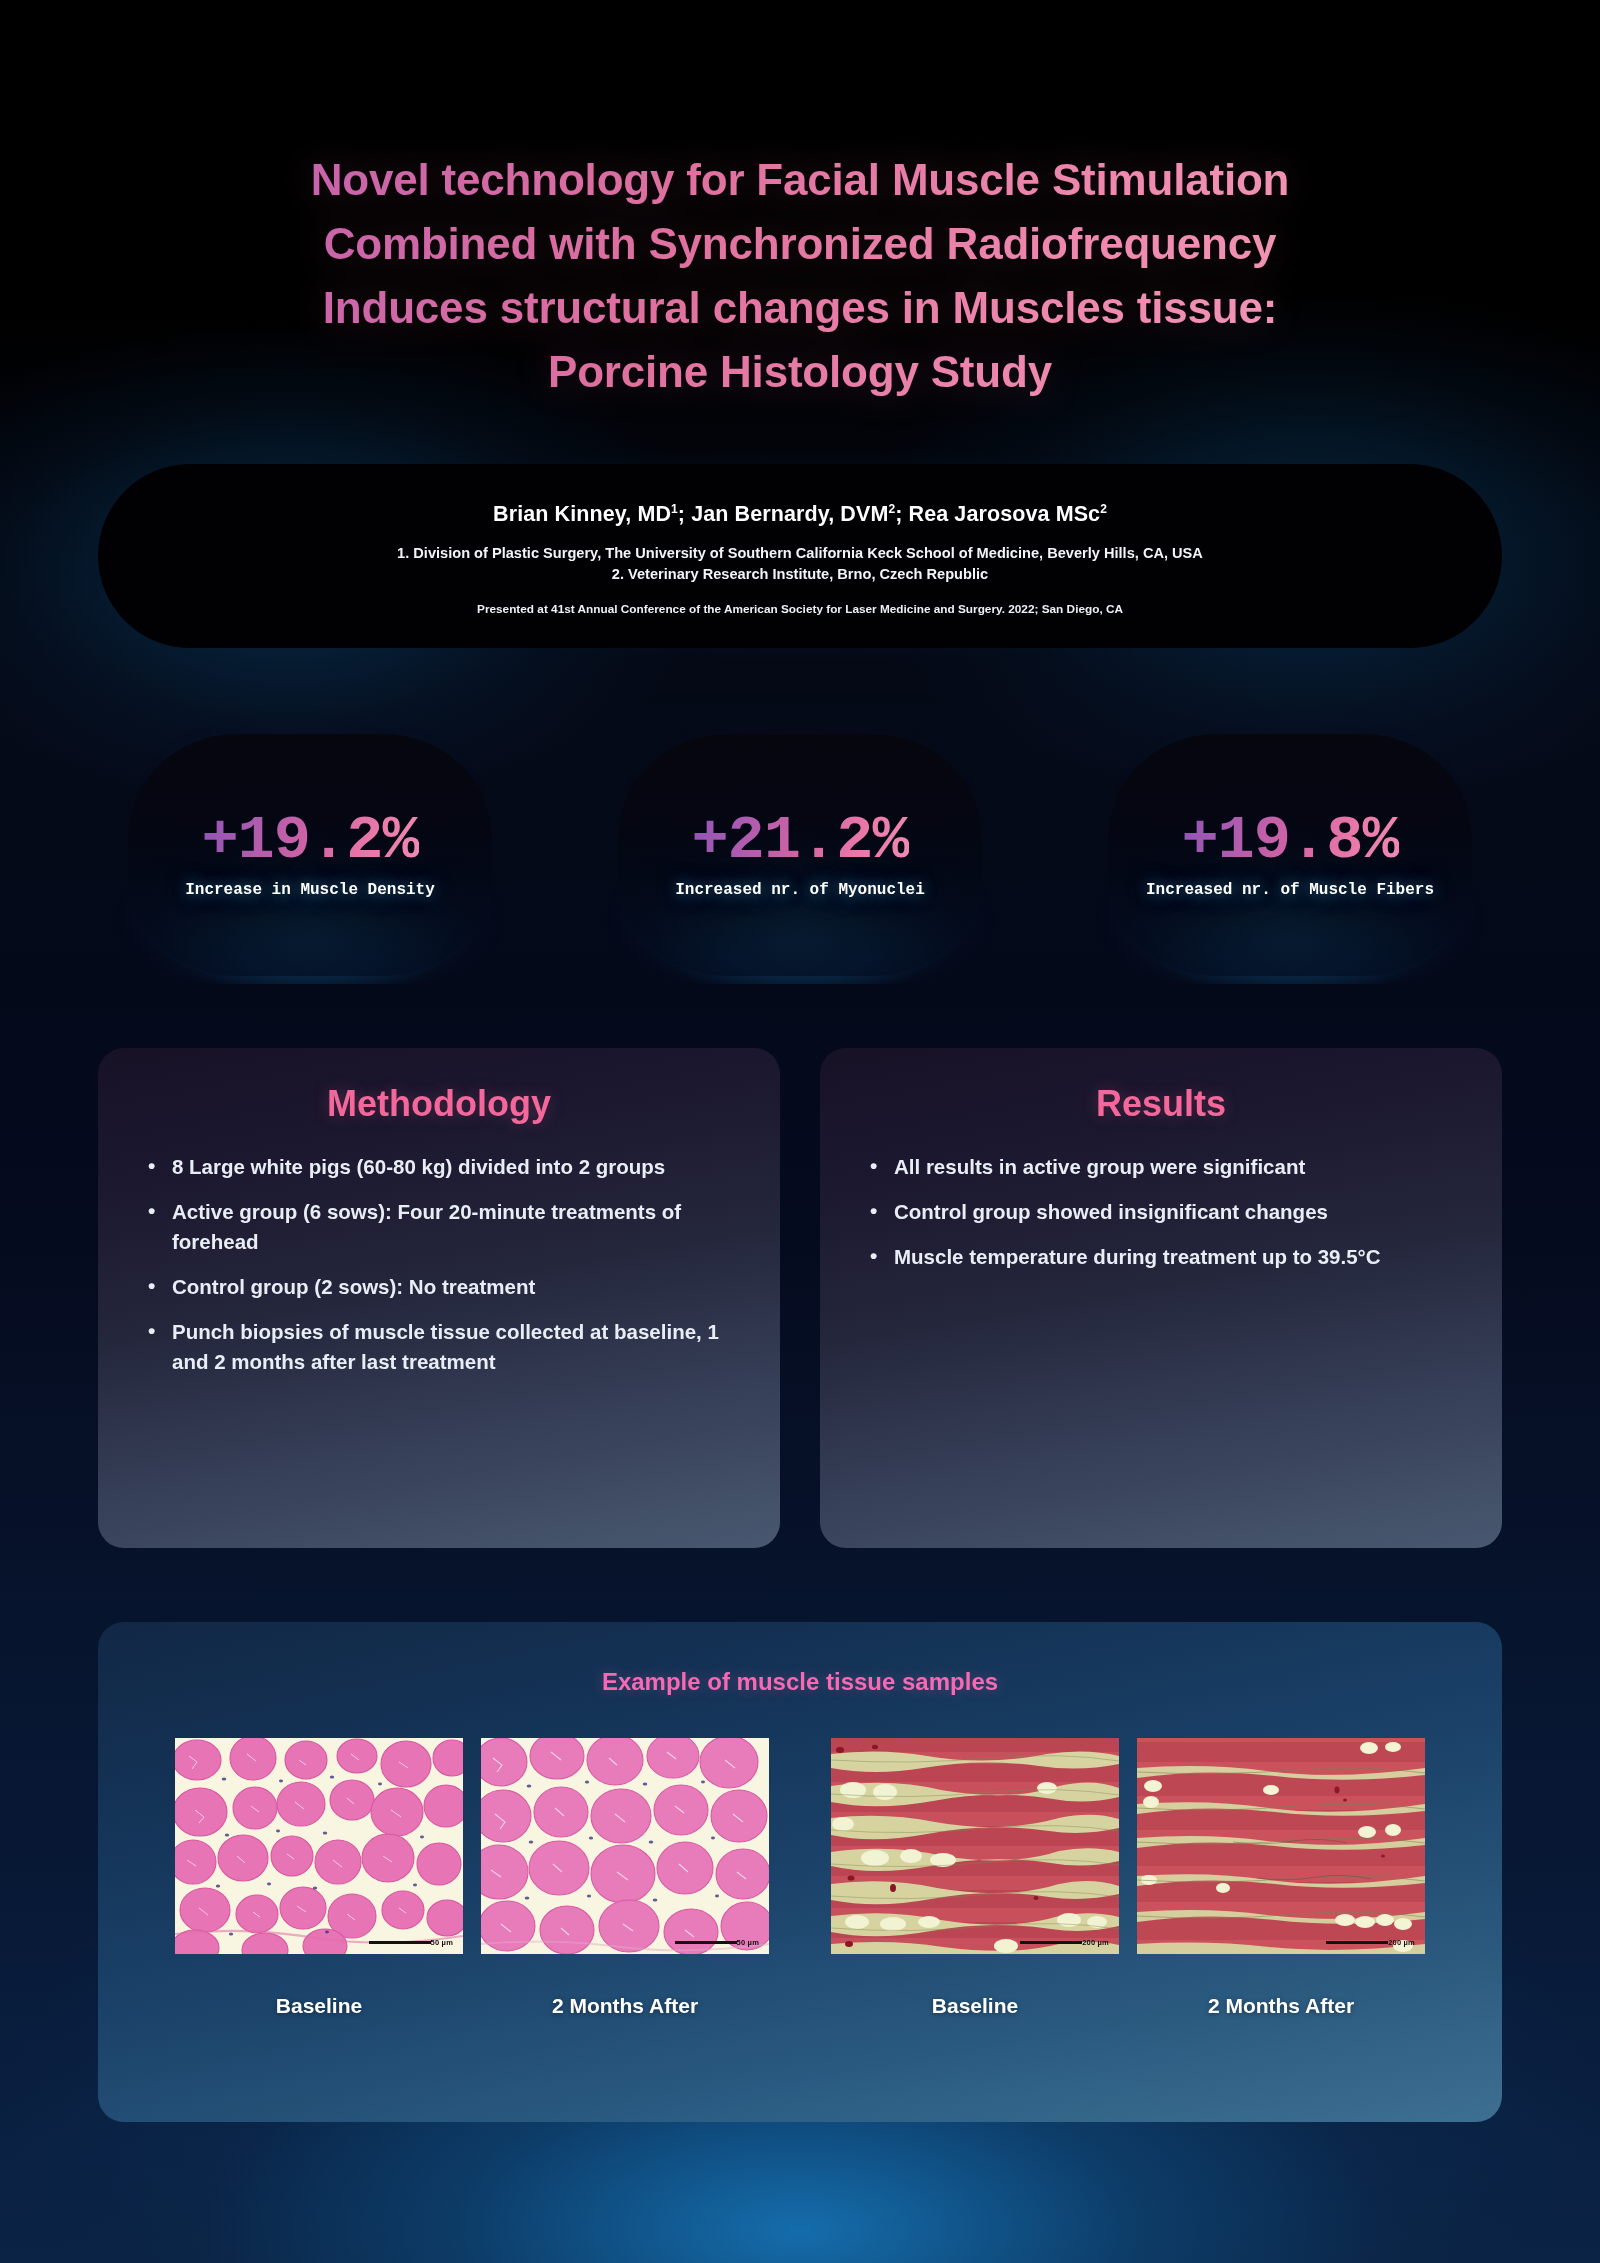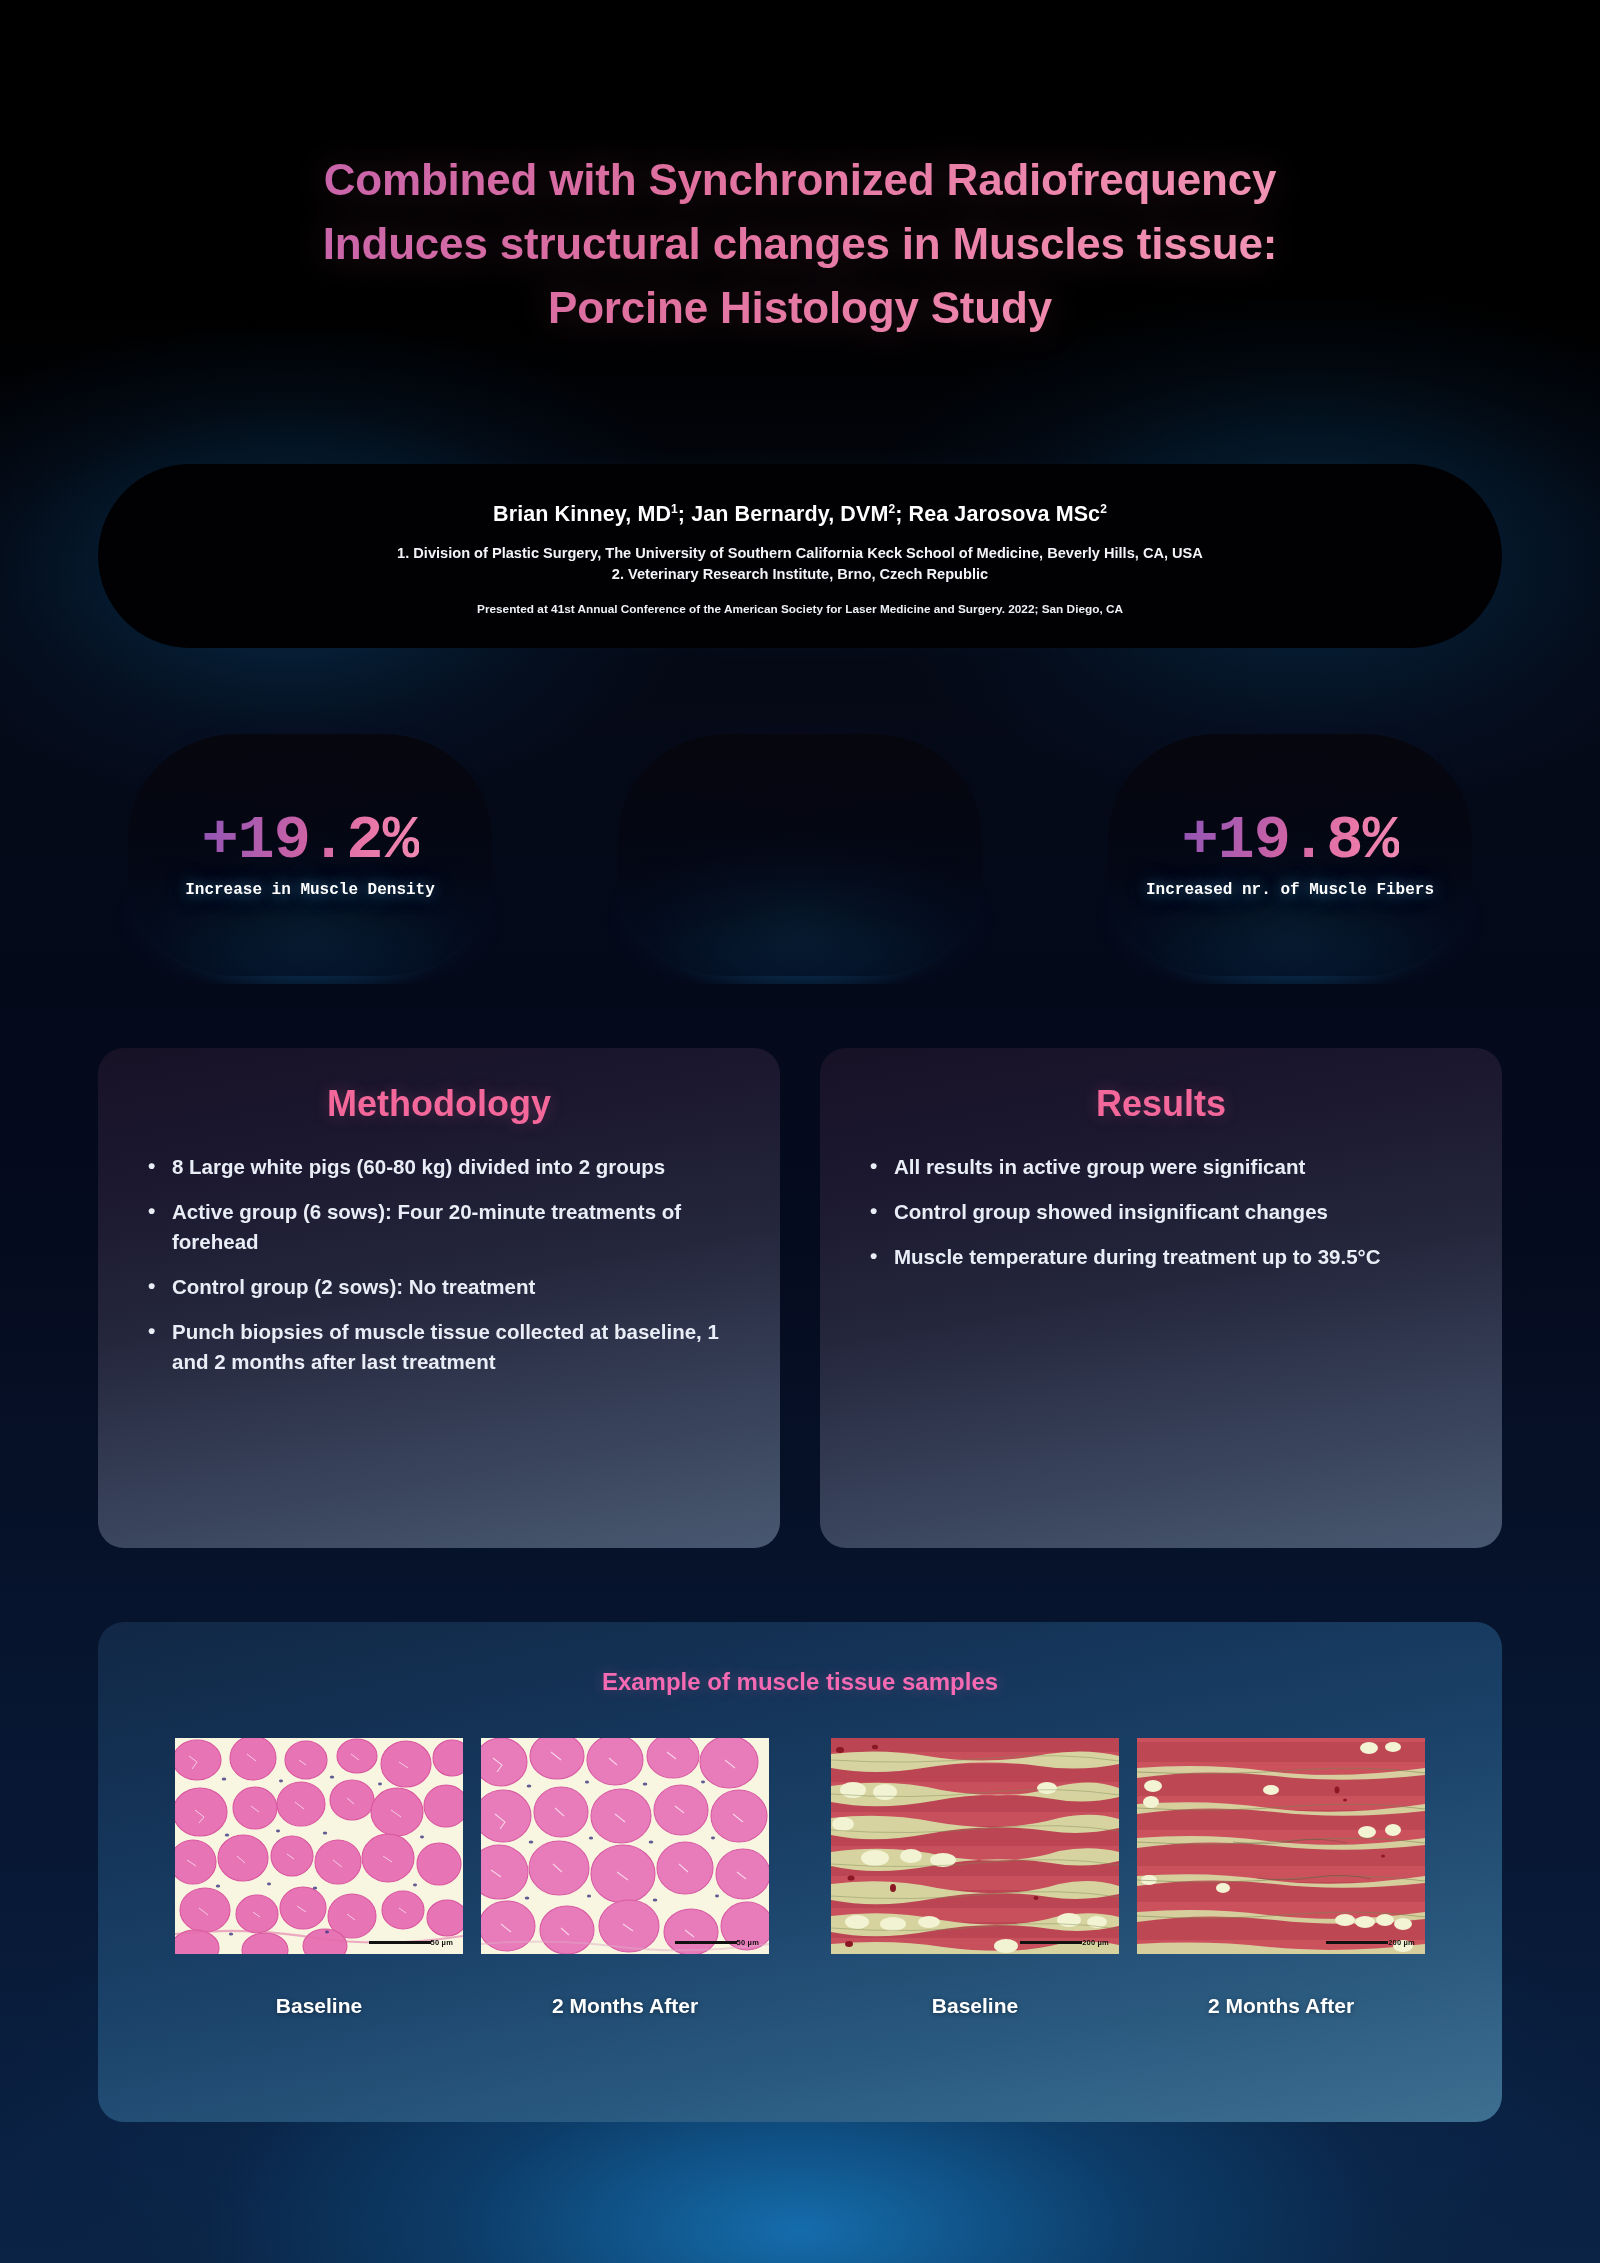--- a/index.html
+++ b/index.html
@@ -198,20 +198,21 @@
 </style>
 </head>
 <body>
 
 <div id="poster">
 
   <div class="glow-top-left"></div>
   <div class="glow-top-right"></div>
 
   <h1 id="title">
+    <span class="ln">Novel technology for Facial Muscle Stimulation</span>
     <span class="ln">Combined with Synchronized Radiofrequency</span>
     <span class="ln">Induces structural changes in Muscles tissue:</span>
     <span class="ln">Porcine Histology Study</span>
   </h1>
 
   <div id="author-glow"></div>
   <div id="author-card">
     <div id="author-names"><span>Brian Kinney, MD</span><sup>1</sup><span>; Jan Bernardy, DVM</span><sup>2</sup><span>; Rea Jarosova MSc</span><sup>2</sup></div>
     <div class="affil">1. Division of Plastic Surgery, The University of Southern California Keck School of Medicine, Beverly Hills, CA, USA</div>
     <div class="affil">2. Veterinary Research Institute, Brno, Czech Republic</div>
@@ -225,20 +226,24 @@
       <div class="body"></div>
       <div class="stat-inner">
         <div class="stat-value">+19.2%</div>
         <div class="stat-label">Increase in Muscle Density</div>
       </div>
     </div>
 
     <div class="stat">
       <div class="aura"></div>
       <div class="body"></div>
+      <div class="stat-inner">
+        <div class="stat-value">+21.2%</div>
+        <div class="stat-label">Increased nr. of Myonuclei</div>
+      </div>
     </div>
 
     <div class="stat">
       <div class="aura"></div>
       <div class="body"></div>
       <div class="stat-inner">
         <div class="stat-value">+19.8%</div>
         <div class="stat-label">Increased nr. of Muscle Fibers</div>
       </div>
     </div>

